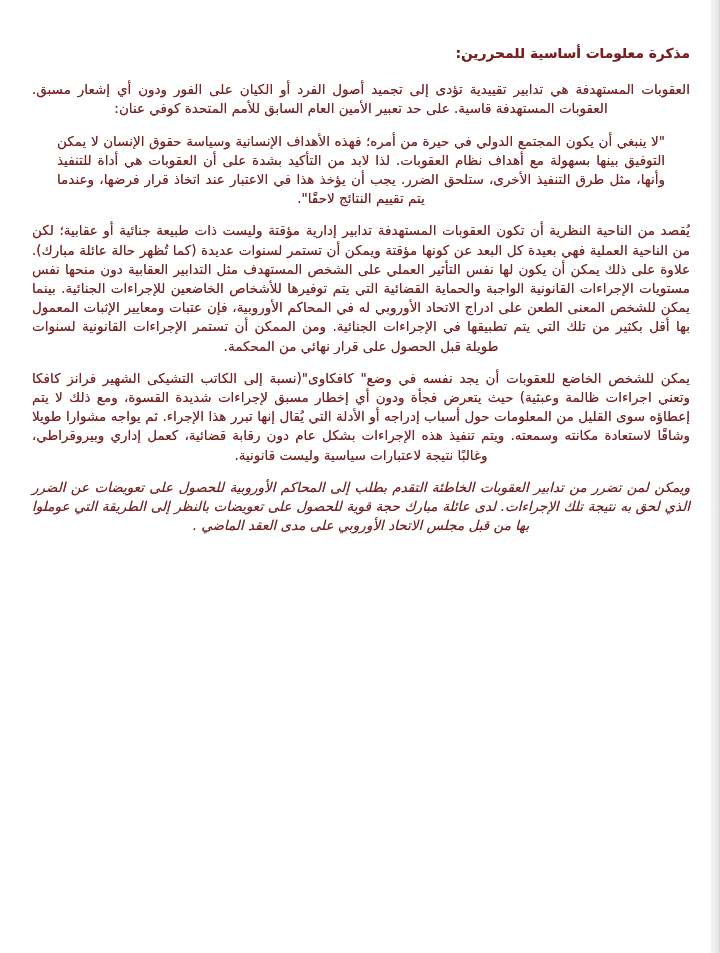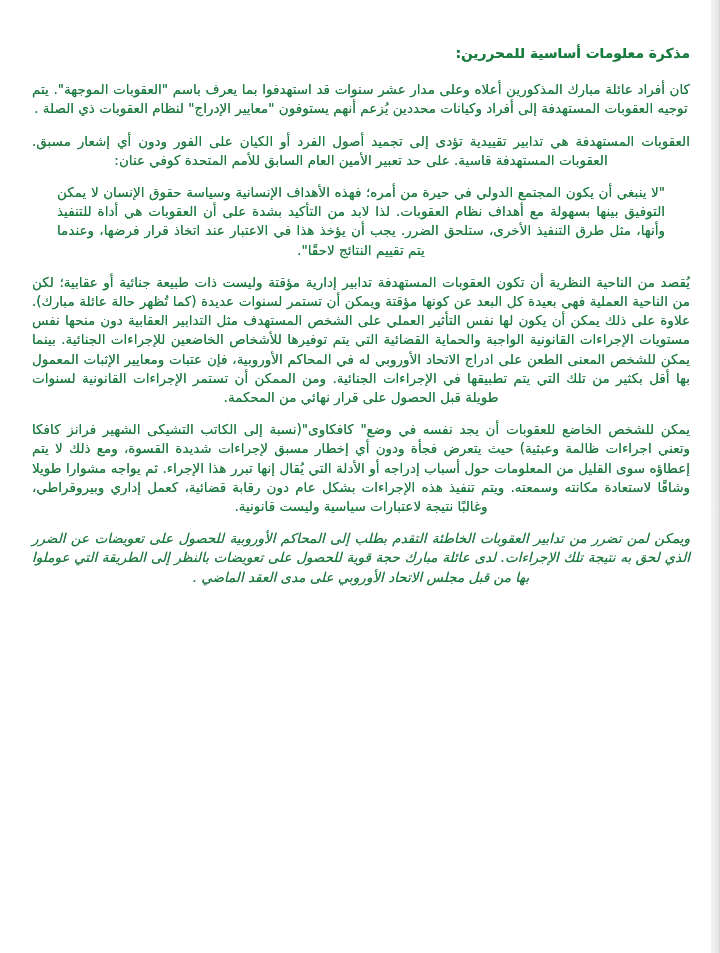--- a/index.html
+++ b/index.html
@@ -8,21 +8,21 @@
     background: #ffffff;
   }
   .page {
     position: relative;
     width: 720px;
     height: 953px;
     background: #ffffff;
     overflow: hidden;
     direction: rtl;
     font-family: "DejaVu Sans", sans-serif;
-    color: #15803d;
+    color: #7f1d1d;
   }
   
   .scan-edge {
     position: absolute;
     top: 0;
     right: 0;
     width: 8px;
     height: 100%;
     background: linear-gradient(to left, #e4e4e4, #f5f5f5);
     border-right: 1px solid #d7d7d7;
@@ -62,21 +62,20 @@
 </style>
 </head>
 <body>
 
 <div class="page">
   <div class="scan-edge"></div>
 
   <div class="content">
     <h1 class="doc-title">مذكرة معلومات أساسية للمحررين:</h1>
 
-    <p class="para">كان أفراد عائلة مبارك المذكورين أعلاه وعلى مدار عشر سنوات قد استهدفوا بما يعرف باسم "العقوبات الموجهة". يتم توجيه العقوبات المستهدفة إلى أفراد وكيانات محددين يُزعم أنهم يستوفون "معايير الإدراج" لنظام العقوبات ذي الصلة .</p>
 
     <p class="para">العقوبات المستهدفة هي تدابير تقييدية تؤدى إلى تجميد أصول الفرد أو الكيان على الفور ودون أي إشعار مسبق. العقوبات المستهدفة قاسية. على حد تعبير الأمين العام السابق للأمم المتحدة كوفي عنان:</p>
 
     <p class="para quote">"لا ينبغي أن يكون المجتمع الدولي في حيرة من أمره؛ فهذه الأهداف الإنسانية وسياسة حقوق الإنسان لا يمكن التوفيق بينها بسهولة مع أهداف نظام العقوبات. لذا لابد من التأكيد بشدة على أن العقوبات هي أداة للتنفيذ وأنها، مثل طرق التنفيذ الأخرى، ستلحق الضرر. يجب أن يؤخذ هذا في الاعتبار عند اتخاذ قرار فرضها، وعندما يتم تقييم النتائج لاحقًا".</p>
 
     <p class="para">يُقصد من الناحية النظرية أن تكون العقوبات المستهدفة تدابير إدارية مؤقتة وليست ذات طبيعة جنائية أو عقابية؛ لكن من الناحية العملية فهي بعيدة كل البعد عن كونها مؤقتة ويمكن أن تستمر لسنوات عديدة (كما تُظهر حالة عائلة مبارك). علاوة على ذلك يمكن أن يكون لها نفس التأثير العملي على الشخص المستهدف مثل التدابير العقابية دون منحها نفس مستويات الإجراءات القانونية الواجبة والحماية القضائية التي يتم توفيرها للأشخاص الخاضعين للإجراءات الجنائية. بينما يمكن للشخص المعنى الطعن على ادراج الاتحاد الأوروبي له في المحاكم الأوروبية، فإن عتبات ومعايير الإثبات المعمول بها أقل بكثير من تلك التي يتم تطبيقها في الإجراءات الجنائية. ومن الممكن أن تستمر الإجراءات القانونية لسنوات طويلة قبل الحصول على قرار نهائي من المحكمة.</p>
 
     <p class="para">يمكن للشخص الخاضع للعقوبات أن يجد نفسه في وضع" كافكاوى"(نسبة إلى الكاتب التشيكى الشهير فرانز كافكا وتعني اجراءات ظالمة وعبثية) حيث يتعرض فجأة ودون أي إخطار مسبق لإجراءات شديدة القسوة، ومع ذلك لا يتم إعطاؤه سوى القليل من المعلومات حول أسباب إدراجه أو الأدلة التي يُقال إنها تبرر هذا الإجراء. ثم يواجه مشوارا طويلا وشاقًا لاستعادة مكانته وسمعته. ويتم تنفيذ هذه الإجراءات بشكل عام دون رقابة قضائية، كعمل إداري وبيروقراطي، وغالبًا نتيجة لاعتبارات سياسية وليست قانونية.</p>
 
     <p class="para">ويمكن لمن تضرر من تدابير العقوبات الخاطئة التقدم بطلب إلى المحاكم الأوروبية للحصول على تعويضات عن الضرر الذي لحق به نتيجة تلك الإجراءات. لدى عائلة مبارك حجة قوية للحصول على تعويضات بالنظر إلى الطريقة التي عوملوا بها من قبل مجلس الاتحاد الأوروبي على مدى العقد الماضي .</p>

